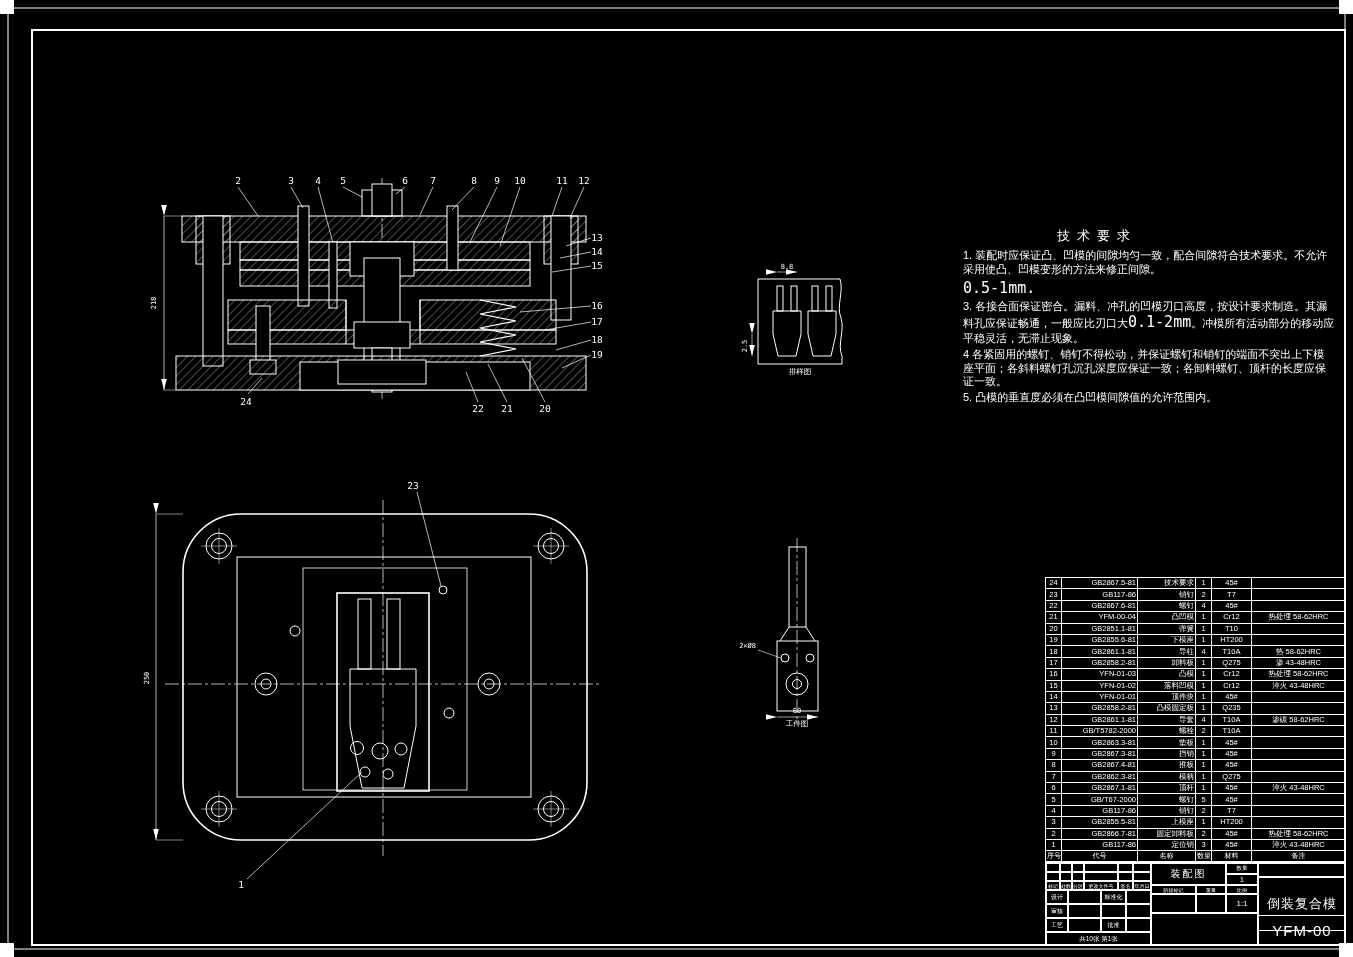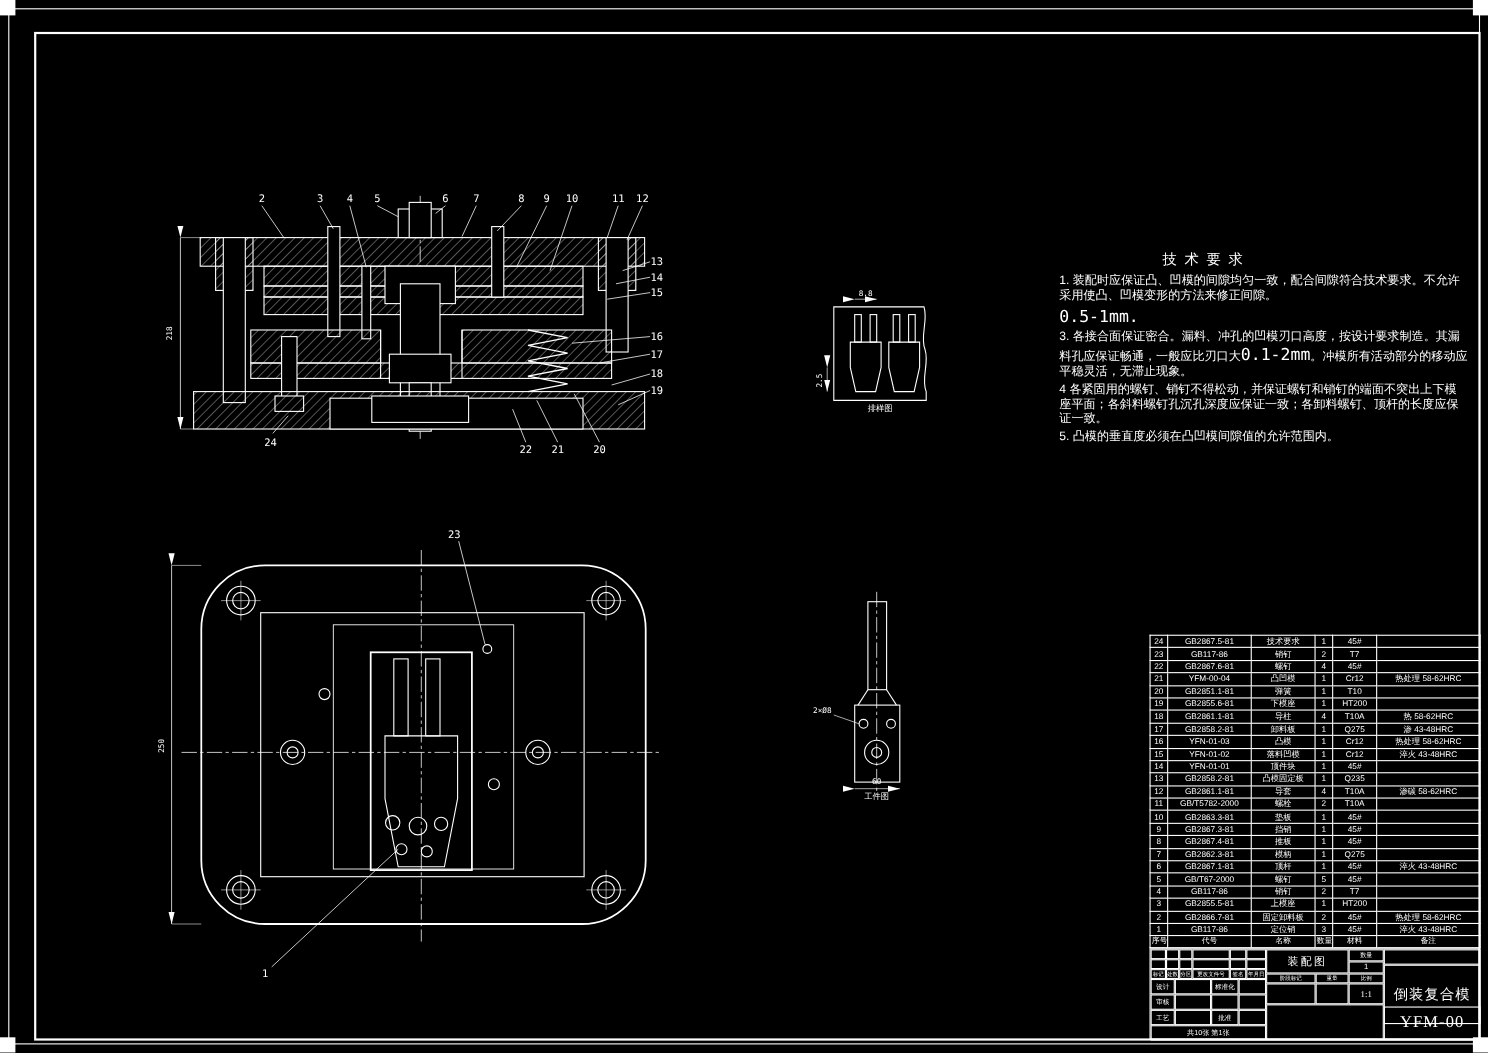--- a/index.html
+++ b/index.html
@@ -8,26 +8,26 @@
        font-family:"Liberation Sans",sans-serif;color:#fff}
   svg{position:absolute;left:0;top:0}
   .tech{position:absolute;left:963px;top:228px;width:372px;font-size:11px;line-height:1.25}
   .tech p{margin:0 0 2px}
   .tech-title{font-size:13px;letter-spacing:7px;text-align:center;width:72%;margin:0 0 5px}
   .big{font-size:15px;font-family:"DejaVu Sans Mono",monospace;letter-spacing:0}
   .bom{position:absolute;left:1045px;top:577px}
   .bom table{border-collapse:collapse;table-layout:fixed;width:300px}
   .bom td{border:1px solid #fff;font-size:7.5px;height:11.4px;line-height:10px;padding:0 1px;
           white-space:nowrap;overflow:hidden;text-align:center;color:#fff}
-  .bom td.l{text-align:center}
+  .bom td.l{text-align:right}
   .bom tr.hdr td{font-size:7px;height:10px}
   .tb{position:absolute;left:1045px;top:862px;width:300px;height:83px;border:1.5px solid #fff}
   .tb-cell{position:absolute;border:0.8px solid #fff;display:flex;align-items:center;
            justify-content:center;font-size:6px;overflow:hidden;white-space:nowrap}
-  .mono{font-family:Liberation Serif, serif}
+  .mono{font-family:Liberation Sans, sans-serif}
 </style>
 </head>
 <body>
 
 <svg width="1353" height="957" viewBox="0 0 1353 957">
   <defs>
     <pattern id="hatch" patternUnits="userSpaceOnUse" width="6" height="6" patternTransform="rotate(45)">
       <line x1="0" y1="0" x2="0" y2="6" stroke="#ffffff" stroke-width="0.6"></line>
     </pattern>
     <marker id="arr" markerWidth="12" markerHeight="8" refX="11" refY="4" orient="auto" markerUnits="userSpaceOnUse">

